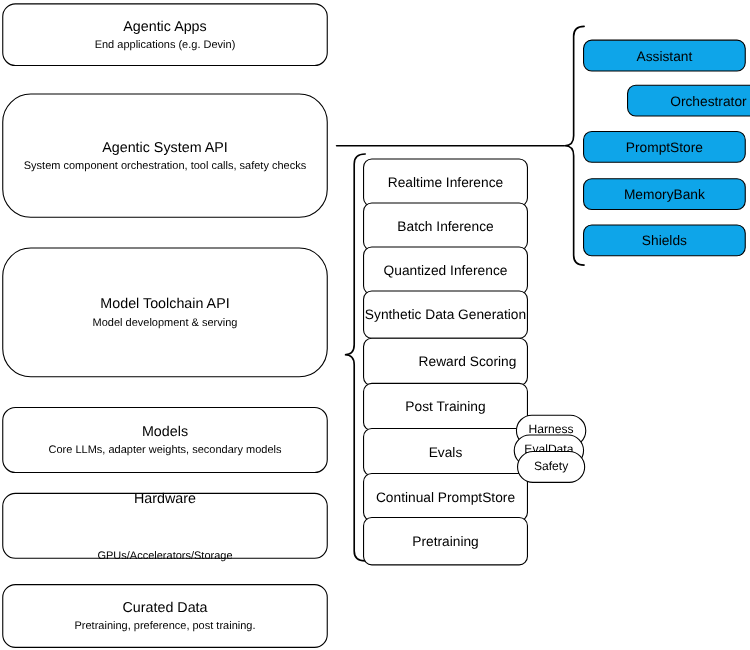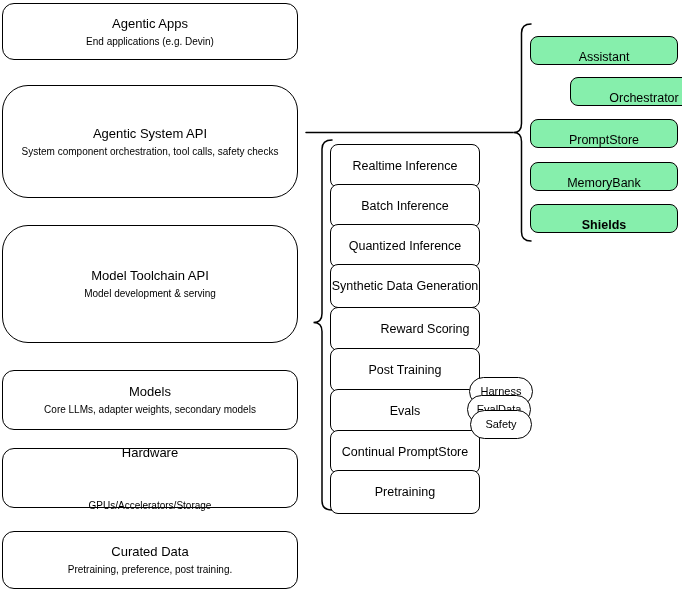--- a/index.html
+++ b/index.html
@@ -70,33 +70,33 @@
   .mbox-8 { top: 470px; }
   
   .rbox {
     position: absolute;
     left: 530px;
     width: 148px;
     height: 29px;
     box-sizing: border-box;
     border: 1.5px solid #000;
     border-radius: 8px;
-    background: #86efac;
-    display: flex;
-    align-items: flex-end;
+    background: #0ea5e9;
+    display: flex;
+    align-items: center;
     justify-content: center;
     font-size: 12.5px;
     white-space: nowrap;
     z-index: 1;
   }
   .rbox-0 { top: 36px;  }
   .rbox-1 { top: 77px; margin-left: 40px;  }
   .rbox-2 { top: 119px; }
   .rbox-3 { top: 162px; }
-  .rbox-4 { top: 204px; font-weight: bold; }
+  .rbox-4 { top: 204px; }
   
   .pill {
     position: absolute;
     height: 29px;
     box-sizing: border-box;
     border: 1px solid #000;
     border-radius: 999px;
     background: #fff;
     display: flex;
     align-items: center;

